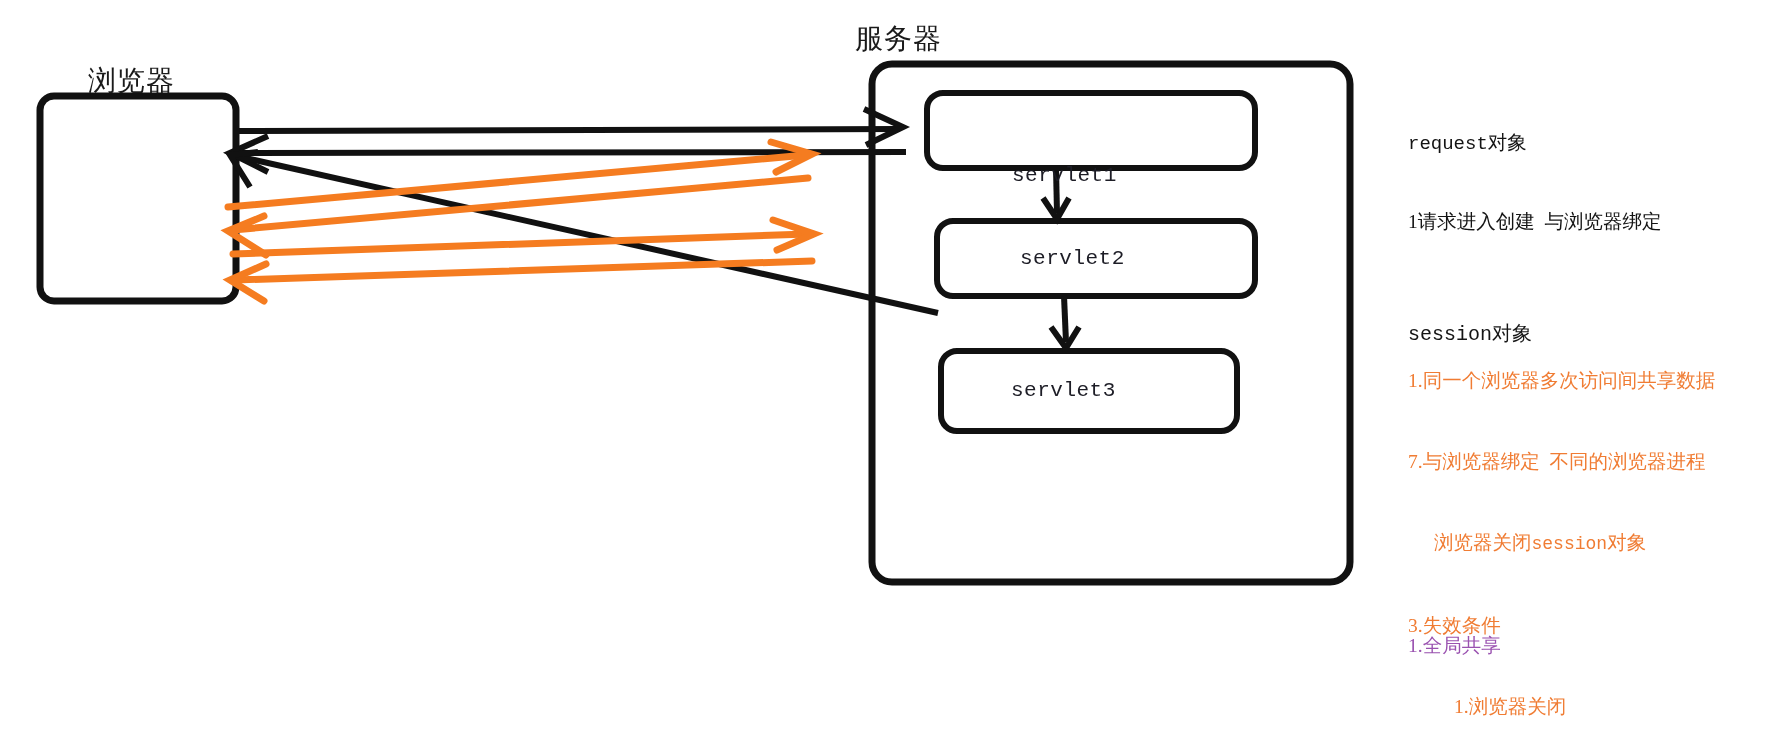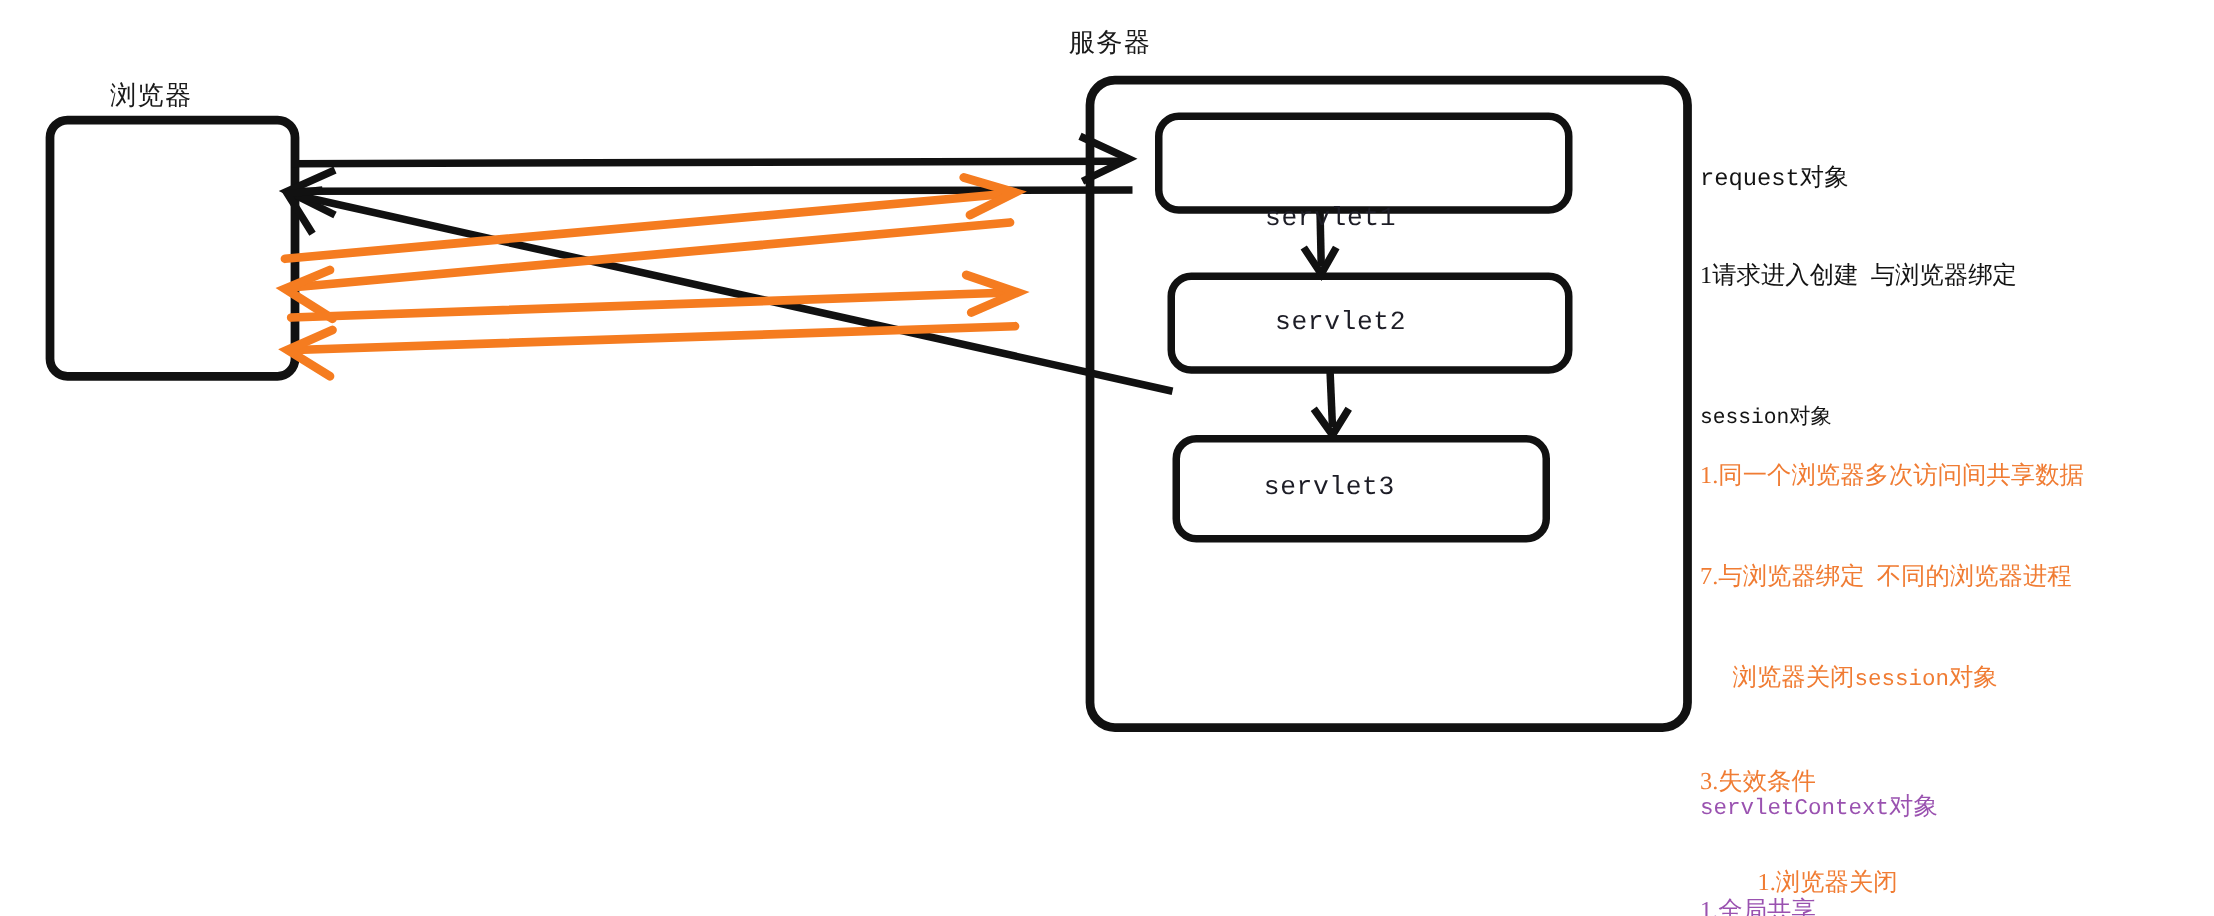--- a/index.html
+++ b/index.html
@@ -21,56 +21,57 @@
     position: absolute;
     left: 0;
     top: 0;
     width: 1771px;
     height: 733px;
   }
 
   .node-label {
     position: absolute;
     font-family: Liberation Sans, sans-serif;
-    font-size: 21px;
+    font-size: 28px;
     color: #1a1a1a;
     white-space: nowrap;
     letter-spacing: 1px;
   }
   .box-label {
     position: absolute;
     font-family: "Liberation Mono", monospace;
     font-size: 21px;
     color: #1d1d26;
     white-space: nowrap;
     letter-spacing: 0.5px;
   }
 
   .anno {
     position: absolute;
     white-space: pre;
     line-height: 26px;
     font-size: 19.5px;
+    margin-left: 48px;
   }
   .anno .ln {
     display: block;
     white-space: pre;
   }
   .anno-req {
     color: #141414;
     font-family: "Liberation Serif", serif;
   }
   .anno-req .code {
     font-family: "Liberation Mono", monospace;
     font-size: 19px;
   }
   .anno-session-title {
     color: #141414;
     font-family: "Liberation Mono", monospace;
-    font-size: 17px;
+    font-size: 20px;
     white-space: pre;
   }
   .anno-session {
     color: #f07c33;
     font-family: "Liberation Serif", serif;
   }
   .anno-session .code {
     font-family: "Liberation Mono", monospace;
     font-size: 18px;
   }
@@ -167,20 +168,19 @@
     <span class="ln">1.同一个浏览器多次访问间共享数据</span>
     <span class="ln">7.与浏览器绑定  不同的浏览器进程</span>
     <span class="indent1"><span>浏览器关闭</span><span class="code">session</span><span>对象</span></span>
     <span class="ln">3.失效条件</span>
     <span class="indent2">1.浏览器关闭</span>
     
     
   </div>
 
   <div class="anno anno-ctx" style="left:1360px; top:578px; line-height:27px;">
-    <span class="ln"><span class="code">servletContext</span><span>对象</span></span>
     <span class="ln">1.全局共享</span>
     
     
     
   </div>
 
 </div>
 
 </body></html>

